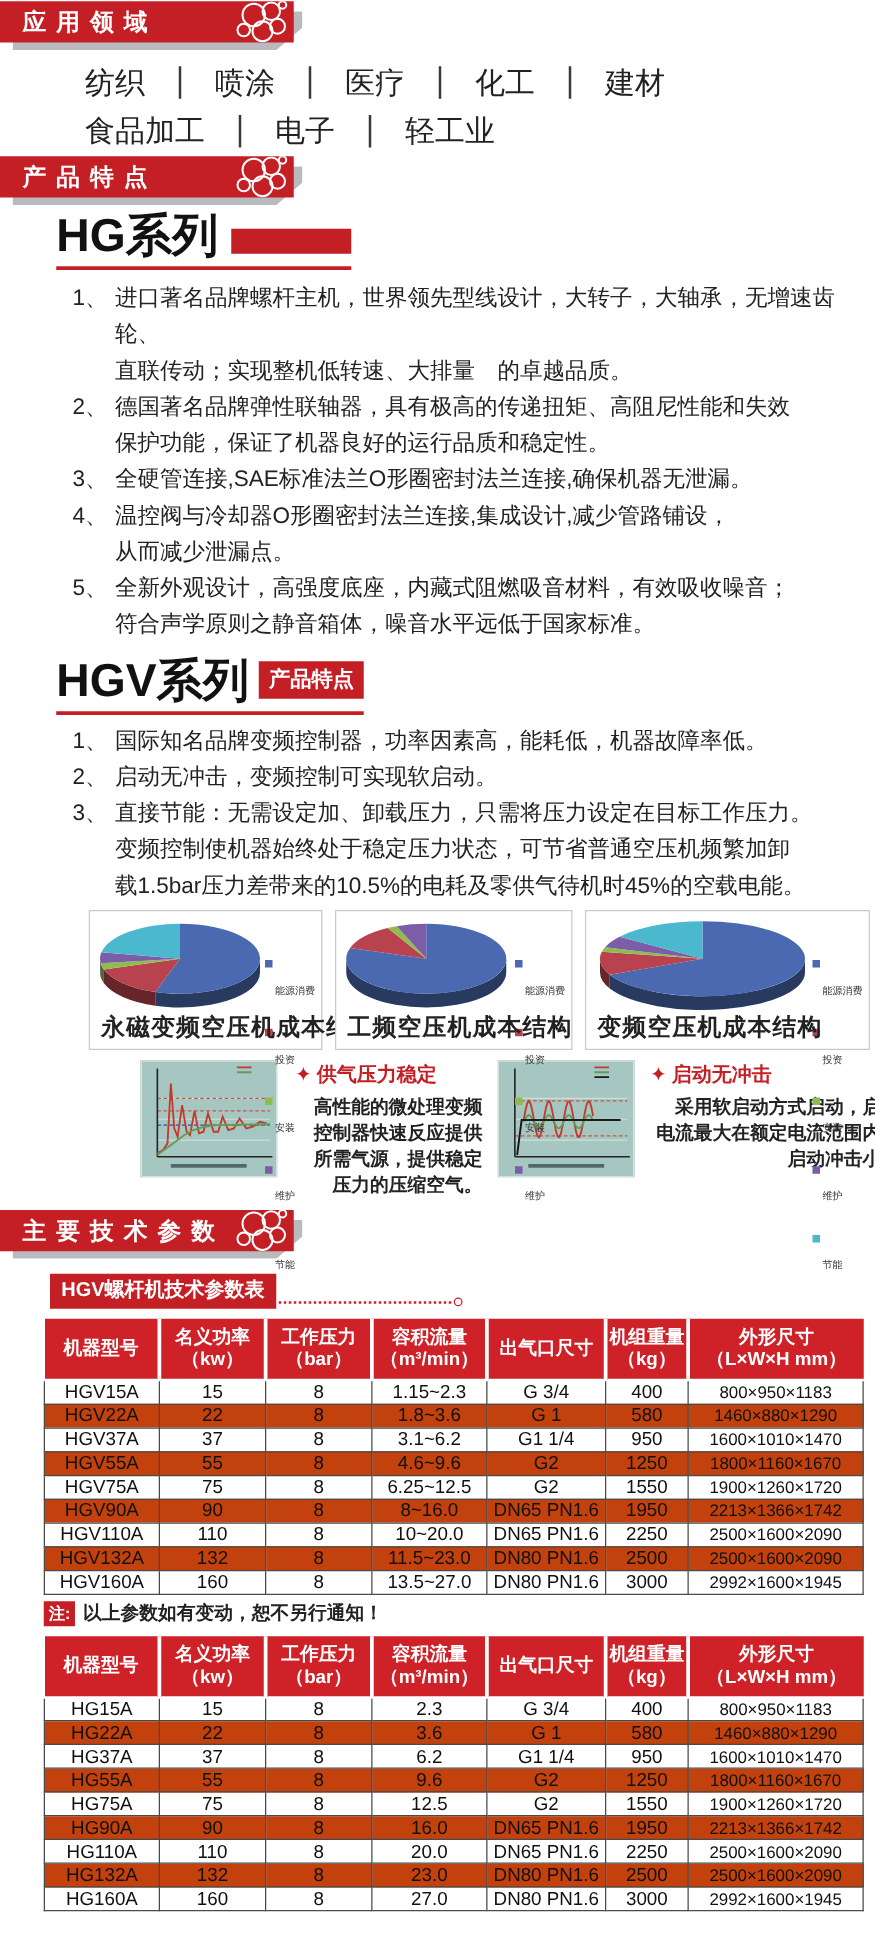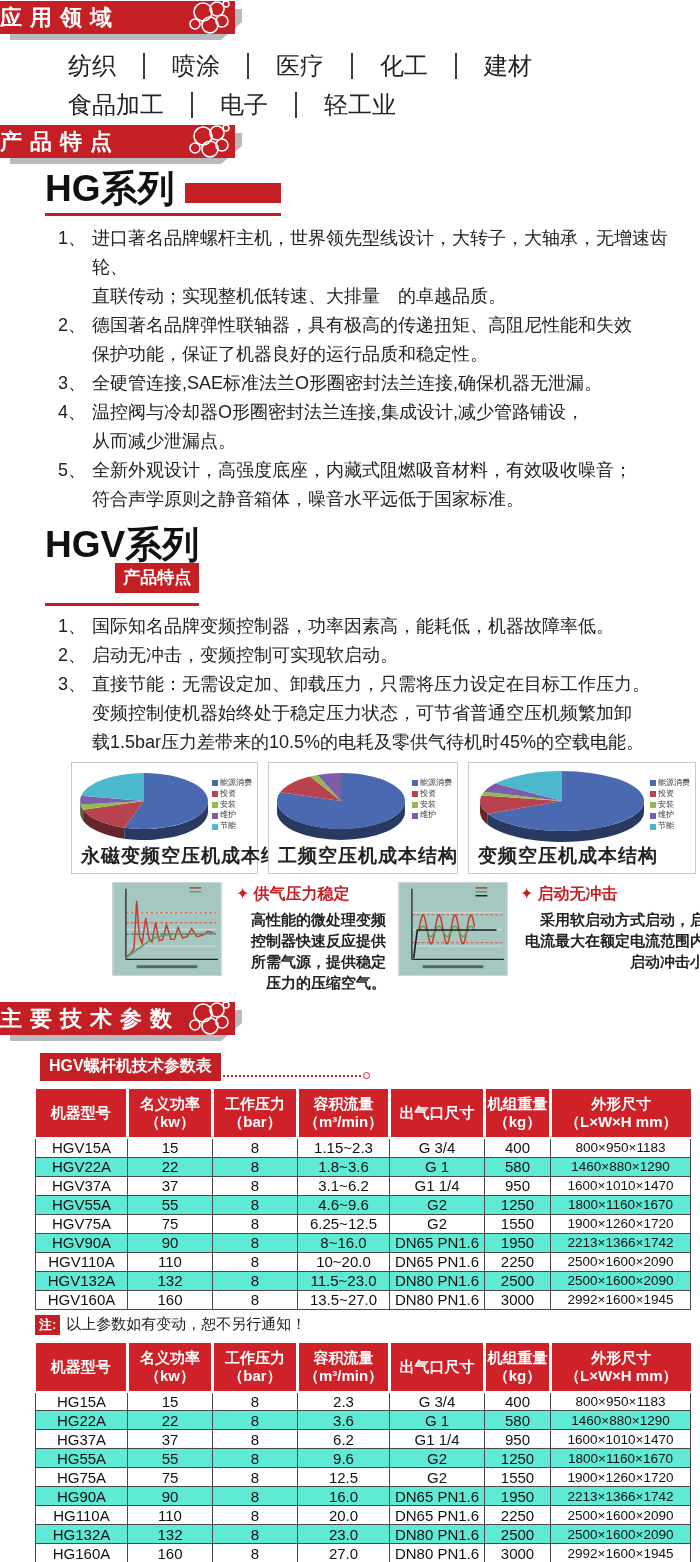--- a/index.html
+++ b/index.html
@@ -10,56 +10,56 @@
   *{box-sizing:border-box;}
   body{margin:0;background:#fff;font-family:"Liberation Sans","DejaVu Sans",sans-serif;color:var(--ink);}
   .page{position:relative;width:700px;height:1562px;overflow:hidden;background:#fff;}
 
   
   .banner{position:relative;width:260px;height:42px;}
   .banner .shadow{position:absolute;top:9px;left:10px;width:232px;height:31px;background:#b9babe;
     clip-path:polygon(0 0,100% 0,100% 42%,91% 100%,0 100%);}
   .banner .bar{position:absolute;top:1px;left:0;width:235px;height:33px;background:var(--red);
     display:flex;align-items:center;overflow:hidden;}
-  .banner .bar .label{color:#fff;font-weight:bold;font-size:22px;letter-spacing:8px;padding-left:0;white-space:nowrap;}
+  .banner .bar .label{color:#fff;font-weight:bold;font-size:19px;letter-spacing:8px;padding-left:18px;white-space:nowrap;}
   .banner .flower{position:absolute;right:2px;top:-2px;}
 
   
   .apps{margin:4px 0 0 68px;}
   .apps-row{display:flex;align-items:center;height:39px;font-size:24px;color:#222;}
   .app-item{white-space:nowrap;}
   .app-divider{width:2px;height:26px;background:#3a3a3a;margin:0 27px;flex:none;}
 
   
   .series-head{display:inline-flex;align-items:flex-end;border-bottom:3px solid var(--red);
     padding-bottom:6px;margin:4px 0 0 45px;}
   .series-title{font-size:37px;font-weight:bold;line-height:1;color:#111;}
   .series-rect{width:96px;height:20px;background:var(--red);margin-left:10px;margin-bottom:4px;}
   .series-badge{background:var(--red);color:#fff;font-size:17px;font-weight:bold;
     padding:3px 8px 4px;margin-left:8px;margin-bottom:4px;white-space:nowrap;}
-  #hgv-head{margin-top:12px;flex-direction:column;}
+  #hgv-head{margin-top:12px;}
 
   
   .features{margin:8px 0 0 58px;}
   #hgv-features{margin-top:6px;}
   .feature-item{display:flex;font-size:18px;line-height:29px;color:#222;}
   .feature-num{width:34px;flex:none;}
   .feature-text{white-space:pre-line;}
 
   
   .pie-row{display:flex;margin:5px 0 0 71px;}
   .pie-box{position:relative;border:1px solid #c9c9c9;background:#fff;height:112px;flex:none;}
   .pie-box:nth-child(1){width:187px;}
   .pie-box:nth-child(2){width:190px;margin-left:10px;}
   .pie-box:nth-child(3){width:228px;margin-left:10px;}
   .pie-box svg{display:block;margin:4px 0 0 2px;}
   .pie-legend{position:absolute;top:16px;right:5px;}
   .pie-legend-row{display:flex;align-items:center;margin-bottom:2px;}
   .pie-swatch{width:6px;height:6px;margin-right:2px;flex:none;}
-  .pie-legend-label{font-size:8px;color:#333;line-height:1.1;white-space:nowrap;}
+  .pie-legend-label{font-size:8px;color:#333;line-height:1.1;white-space:nowrap;margin-top:44px;}
   .pie-caption{position:absolute;left:9px;bottom:4px;font-size:19px;font-weight:bold;color:#222;letter-spacing:1px;white-space:nowrap;}
 
   
   .fb-row{display:flex;margin:8px 0 0 88px;padding-left:24px;}
   .mini-chart{flex:none;border:1px solid #ccd6d5;}
   .fb-text{flex:none;}
   .fb-text-1{width:150px;margin-left:14px;}
   .fb-text-2{width:200px;margin-left:12px;}
   #soft-chart{margin-left:12px;}
   .fb-title{color:var(--red);font-size:16px;font-weight:bold;margin:2px 0 4px;white-space:nowrap;}
@@ -74,25 +74,25 @@
   .dot-line::after{content:'';position:absolute;right:-9px;bottom:-4px;width:5px;height:5px;
     border:1.5px solid var(--hdr-red);border-radius:50%;background:#fff;}
 
   table.params{margin:8px 0 0 35px;width:655px;border-collapse:collapse;table-layout:fixed;}
   table.params thead th{background:var(--hdr-red);color:#fff;font-size:15px;font-weight:bold;
     border-right:3px solid #fff;border-bottom:2px solid #fff;padding:6px 1px;line-height:18px;white-space:pre-line;}
   table.params thead th:last-child{border-right:none;}
   table.params tbody td{border:1px solid #4a4a4a;text-align:center;font-size:15px;color:#111;
     padding:0 2px;height:19px;line-height:17px;}
   table.params tbody td:last-child{font-size:13.5px;}
-  table.params tbody tr.alt td{background:#5eead4;}
+  table.params tbody tr.alt td{background:#c2410c;}
 
   .note-row{display:flex;align-items:center;margin:5px 0 0 35px;}
   .note-tag{background:var(--red);color:#fff;font-size:13px;font-weight:bold;padding:1px 4px;margin-right:6px;flex:none;}
-  .note-text{font-size:15px;font-weight:normal;color:#222;}
+  .note-text{font-size:15px;font-weight:bold;color:#222;}
 </style>
 </head>
 <body>
 
 <div class="page">
 
   <div class="banner">
     <div class="shadow"></div>
     <div class="bar">
       <span class="label">应用领域</span>

